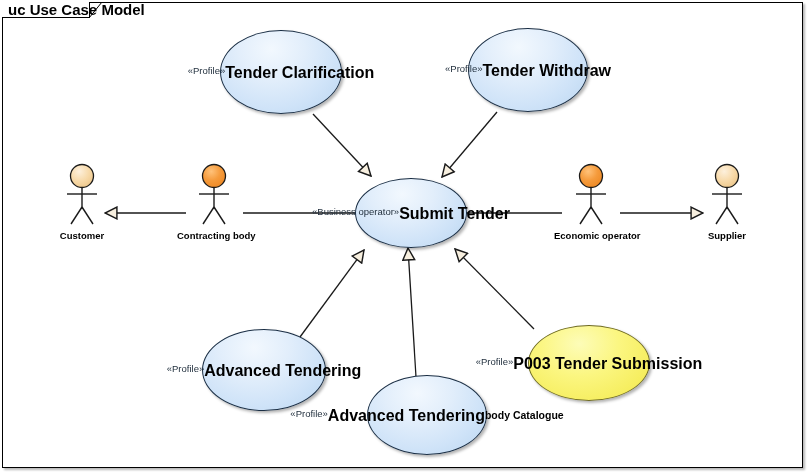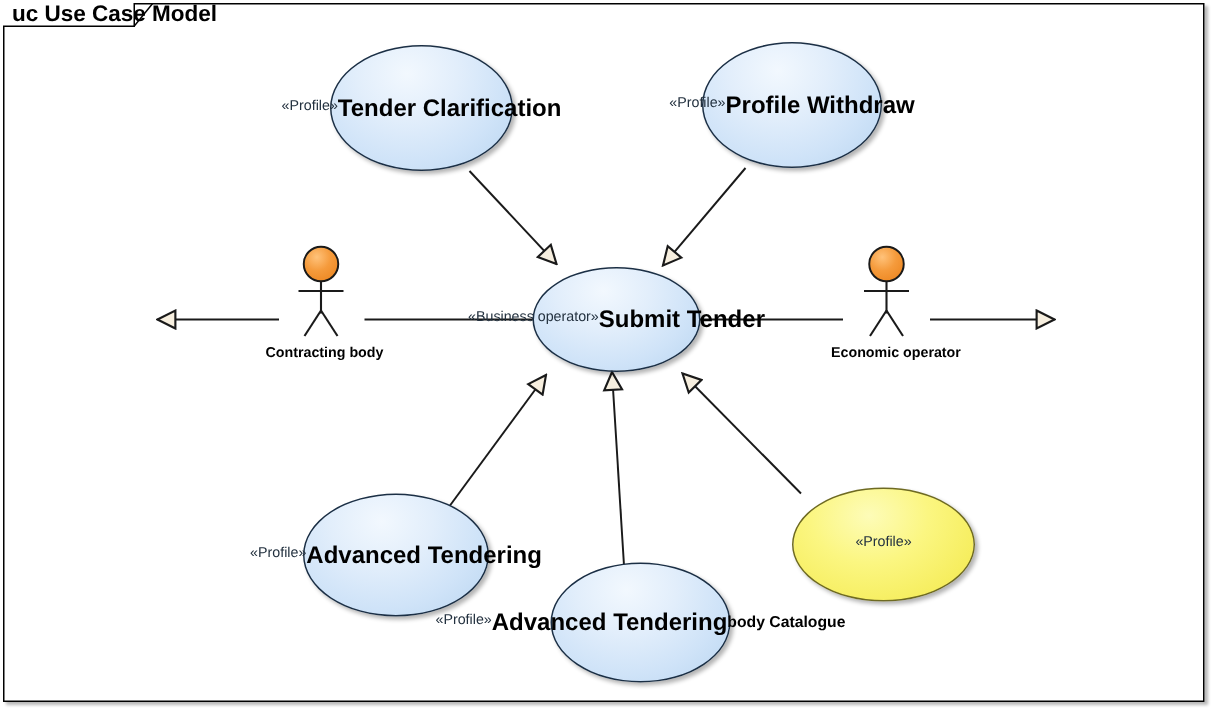--- a/index.html
+++ b/index.html
@@ -175,43 +175,61 @@
     <line x1="620" y1="213" x2="703" y2="213" stroke="#1a1a1a" stroke-width="1.3" marker-end="url(#tri)"></line>
   </svg>
 
   <div class="uc blue" style="left:220px; top:30px; width:122px; height:84px;">
     <div class="stereo">«Profile»</div>
     <div class="nm">Tender Clarification</div>
   </div>
 
   <div class="uc blue" style="left:468px; top:28px; width:120px; height:84px;">
     <div class="stereo">«Profile»</div>
-    <div class="nm">Profile Withdraw</div>
+    <div class="nm">Tender Withdraw</div>
   </div>
 
   <div class="uc blue" style="left:355px; top:178px; width:112px; height:70px;">
     <div class="stereo">«Business operator»</div>
     <div class="nm">Submit Tender</div>
   </div>
 
   <div class="uc blue" style="left:202px; top:329px; width:124px; height:82px;">
     <div class="stereo">«Profile»</div>
     <div class="nm">Advanced Tendering</div>
   </div>
 
   <div class="uc blue" style="left:367px; top:375px; width:120px; height:80px;">
     <div class="stereo">«Profile»</div>
     <div class="nm">Advanced Tendering</div>
     <div class="nm2">body Catalogue</div>
   </div>
 
   <div class="uc yellow" style="left:528px; top:325px; width:122px; height:76px;">
     <div class="stereo">«Profile»</div>
-  </div>
-
+    <div class="nm">P003 Tender Submission</div>
+  </div>
+
+  <div class="actor" style="left:45px; top:163px;">
+    <svg width="74" height="66" viewBox="0 0 74 66">
+      <defs>
+        <radialGradient id="headSec" cx="38%" cy="30%" r="72%">
+          <stop offset="0%" stop-color="#fdf0dc"></stop>
+          <stop offset="60%" stop-color="#f7d9a8"></stop>
+          <stop offset="100%" stop-color="#eec98e"></stop>
+        </radialGradient>
+      </defs>
+      <circle cx="37" cy="13" r="11.5" fill="url(#headSec)" stroke="#1a1a1a" stroke-width="1.3"></circle>
+      <line x1="37" y1="25" x2="37" y2="46" stroke="#1a1a1a" stroke-width="1.4"></line>
+      <line x1="22" y1="31" x2="52" y2="31" stroke="#1a1a1a" stroke-width="1.4"></line>
+      <line x1="37" y1="44" x2="26" y2="61" stroke="#1a1a1a" stroke-width="1.4"></line>
+      <line x1="37" y1="44" x2="48" y2="61" stroke="#1a1a1a" stroke-width="1.4"></line>
+    </svg>
+    <div class="alabel">Customer</div>
+  </div>
 
   <div class="actor" style="left:177px; top:163px;">
     <svg width="74" height="66" viewBox="0 0 74 66">
       <defs>
         <radialGradient id="headPri1" cx="38%" cy="30%" r="72%">
           <stop offset="0%" stop-color="#ffc27a"></stop>
           <stop offset="55%" stop-color="#f59b3c"></stop>
           <stop offset="100%" stop-color="#ee8a26"></stop>
         </radialGradient>
       </defs>
@@ -235,14 +253,31 @@
       </defs>
       <circle cx="37" cy="13" r="11.5" fill="url(#headPri2)" stroke="#1a1a1a" stroke-width="1.3"></circle>
       <line x1="37" y1="25" x2="37" y2="46" stroke="#1a1a1a" stroke-width="1.4"></line>
       <line x1="22" y1="31" x2="52" y2="31" stroke="#1a1a1a" stroke-width="1.4"></line>
       <line x1="37" y1="44" x2="26" y2="61" stroke="#1a1a1a" stroke-width="1.4"></line>
       <line x1="37" y1="44" x2="48" y2="61" stroke="#1a1a1a" stroke-width="1.4"></line>
     </svg>
     <div class="alabel">Economic operator</div>
   </div>
 
+  <div class="actor" style="left:690px; top:163px;">
+    <svg width="74" height="66" viewBox="0 0 74 66">
+      <defs>
+        <radialGradient id="headSec2" cx="38%" cy="30%" r="72%">
+          <stop offset="0%" stop-color="#fdf0dc"></stop>
+          <stop offset="60%" stop-color="#f7d9a8"></stop>
+          <stop offset="100%" stop-color="#eec98e"></stop>
+        </radialGradient>
+      </defs>
+      <circle cx="37" cy="13" r="11.5" fill="url(#headSec2)" stroke="#1a1a1a" stroke-width="1.3"></circle>
+      <line x1="37" y1="25" x2="37" y2="46" stroke="#1a1a1a" stroke-width="1.4"></line>
+      <line x1="22" y1="31" x2="52" y2="31" stroke="#1a1a1a" stroke-width="1.4"></line>
+      <line x1="37" y1="44" x2="26" y2="61" stroke="#1a1a1a" stroke-width="1.4"></line>
+      <line x1="37" y1="44" x2="48" y2="61" stroke="#1a1a1a" stroke-width="1.4"></line>
+    </svg>
+    <div class="alabel">Supplier</div>
+  </div>
 
 </div>
 
 </body></html>

